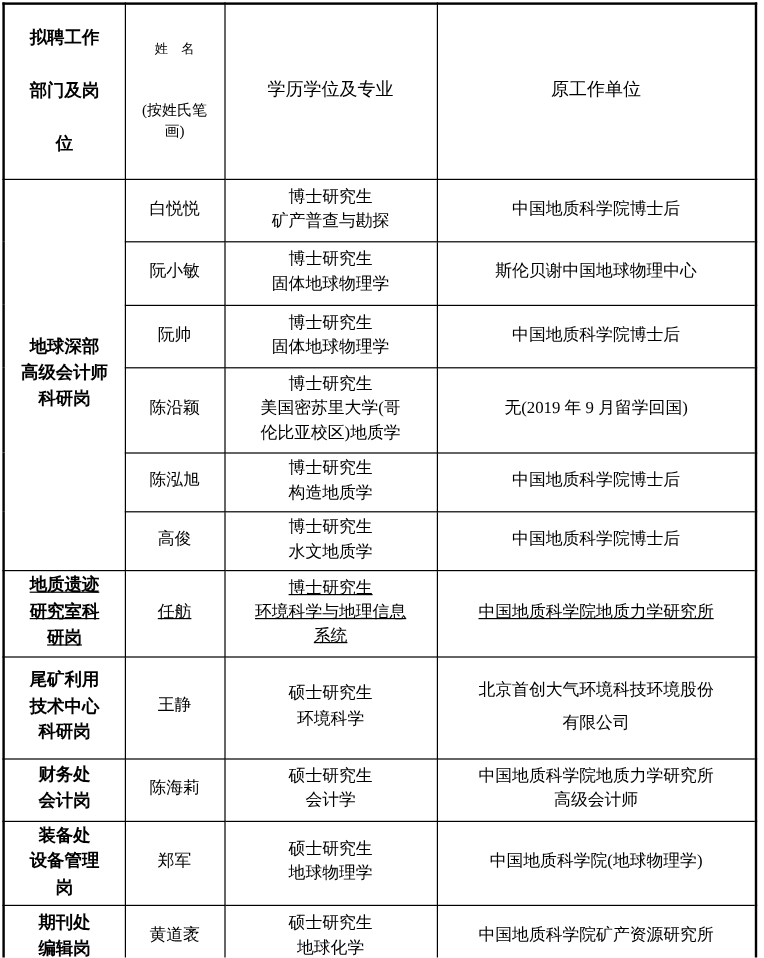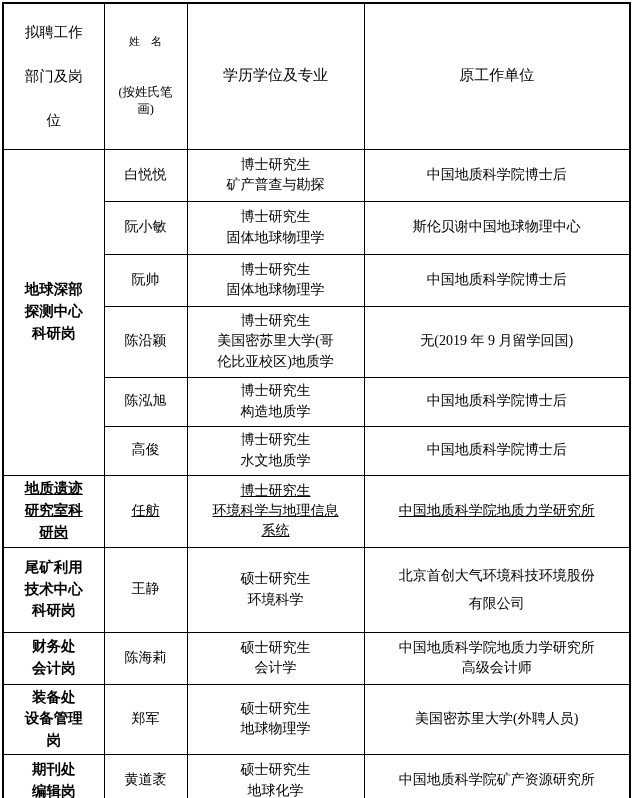--- a/index.html
+++ b/index.html
@@ -34,21 +34,21 @@
   }
   tr.h146 { height: 146px; }
   tr.h52 { height: 52px; }
   tr.h53 { height: 53px; margin-top: 44px; }
   tr.h71 { height: 71px; }
   tr.h49 { height: 49px; padding-left: 18px; }
   tr.h72 { height: 72px; text-decoration: underline; }
   tr.h85 { height: 85px; }
   tr.h60 { height: 60px; padding-left: 12px; }
   th { font-size: 15px; }
-  th.hdr-col1 { line-height: 44px; font-size: 14.5px; }
+  th.hdr-col1 { line-height: 44px; font-size: 14.5px; font-weight: bold; }
   .name-main { font-size: 11px; }
   .name-sub { font-size: 12.5px; line-height: 1.4; margin-top: 12px; }
   td.pos { font-weight: bold; font-size: 14.5px; line-height: 1.5; }
   td.spread { line-height: 28px; }
 </style>
 </head>
 <body>
 
 <table class="doc-table">
   <colgroup>
@@ -66,21 +66,21 @@
         <div class="name-main">姓　名</div>
         <div class="name-sub">(按姓氏笔
 画)</div>
       </th>
       <th>学历学位及专业</th>
       <th>原工作单位</th>
     </tr>
 
     <tr class="h52">
       <td class="pos" rowspan="6">地球深部
-探测中心
+高级会计师
 科研岗</td>
       <td>白悦悦</td>
       <td>博士研究生
 矿产普查与勘探</td>
       <td>中国地质科学院博士后</td>
     </tr>
     <tr class="h53">
       <td>阮小敏</td>
       <td>博士研究生
 固体地球物理学</td>
@@ -144,21 +144,21 @@
 高级会计师</td>
     </tr>
 
     <tr class="h60">
       <td class="pos">装备处
 设备管理
 岗</td>
       <td>郑军</td>
       <td>硕士研究生
 地球物理学</td>
-      <td>美国密苏里大学(外聘人员)</td>
+      <td>中国地质科学院(地球物理学)</td>
     </tr>
 
     <tr class="h53">
       <td class="pos">期刊处
 编辑岗</td>
       <td>黄道袤</td>
       <td>硕士研究生
 地球化学</td>
       <td>中国地质科学院矿产资源研究所</td>
     </tr>

